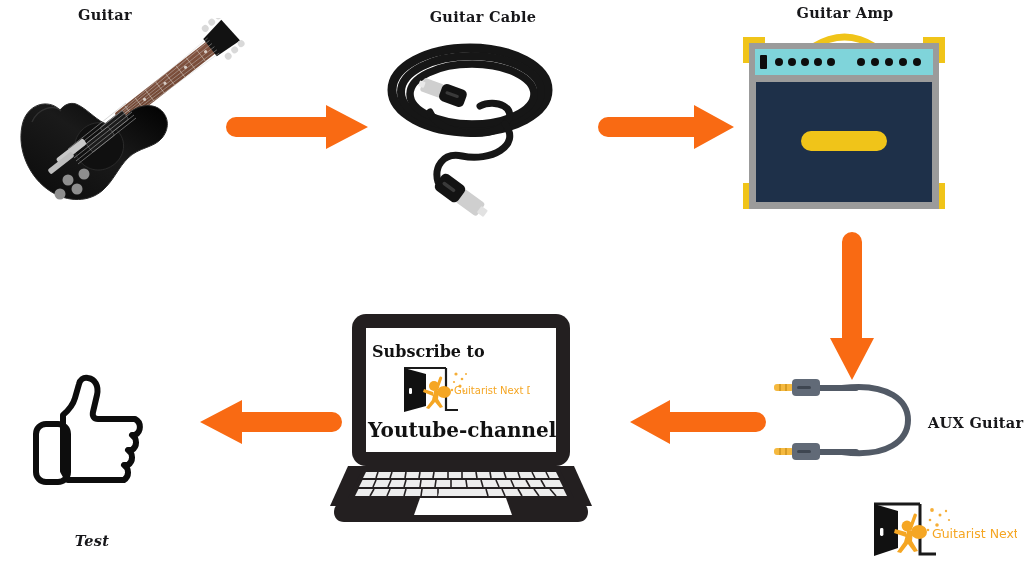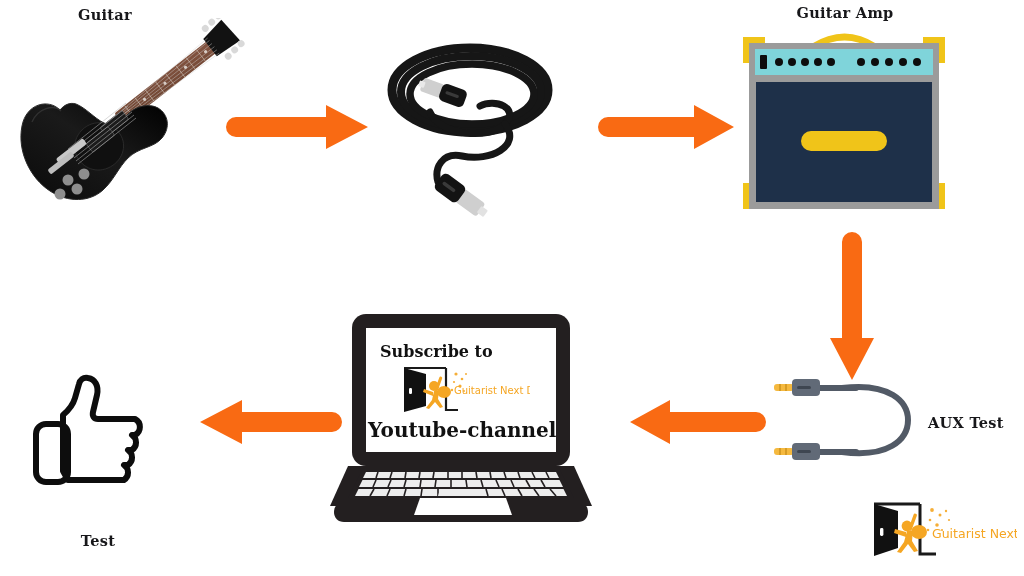--- a/index.html
+++ b/index.html
@@ -39,21 +39,21 @@
   .aux-wrap { position:absolute; left:760px; top:372px; width:172px; height:95px; }
 
   
   .laptop-wrap { position:absolute; left:316px; top:310px; width:290px; height:215px; }
 
   .screen-txt {
     position:absolute;
     font-family:"DejaVu Serif","Liberation Serif",serif;
     font-weight:700; color:#111; white-space:nowrap;
   }
-  #screen-line1 { left:56px; top:32px; font-size:16px;margin-left:8px; }
+  #screen-line1 { left:56px; top:32px; font-size:16px; }
   #screen-line2 { left:52px; top:108px; font-size:20px; }
 
   
   .thumb-wrap { position:absolute; left:28px; top:360px; width:140px; height:140px; }
 
   
   .wm-wrap { position:absolute; left:862px; top:500px; width:155px; height:62px; }
   .logo-text {
     font-family:"DejaVu Sans","Liberation Sans",sans-serif;
     fill:#F5A623; font-weight:500;
@@ -182,20 +182,21 @@
       </g>
 
       <g transform="rotate(36 80 160)">
         <rect x="92" y="152" width="26" height="16" rx="3" fill="#cfcfcf"></rect>
         <rect x="116" y="156" width="8" height="8" rx="1" fill="#e2e2e2"></rect>
         <rect x="66" y="150" width="28" height="20" rx="5" fill="#131313"></rect>
         <rect x="71" y="158" width="15" height="3.5" rx="1.7" fill="#3a3a3a"></rect>
       </g>
     </svg>
   </div>
+  <div class="label" style="left:378px; top:8px; width:210px;">Guitar Cable</div>
 
   <div class="arrow" style="left:598px; top:103px;">
     <svg width="140" height="48" viewBox="0 0 140 48">
       <path d="M10 14 H96 V2 L136 24 L96 46 V34 H10 A10 10 0 0 1 10 14 Z" fill="#F96A13"></path>
     </svg>
   </div>
 
   <div class="amp-wrap">
     <svg viewBox="0 0 218 190" width="218" height="190">
 
@@ -258,21 +259,21 @@
 
       <g>
         <rect x="14" y="76" width="20" height="7" rx="3" fill="#F5B93F"></rect>
         <rect x="19" y="76" width="2" height="7" fill="#d79c25"></rect>
         <rect x="25" y="76" width="2" height="7" fill="#d79c25"></rect>
         <rect x="32" y="71" width="28" height="17" rx="4" fill="#616A77"></rect>
         <rect x="37" y="78" width="14" height="3" rx="1.5" fill="#3E4651"></rect>
       </g>
     </svg>
   </div>
-  <div class="label" style="left:928px; top:414px; text-align:left;">AUX Test</div>
+  <div class="label" style="left:928px; top:414px; text-align:left;">AUX Guitar</div>
 
   <div class="arrow" style="left:626px; top:398px;">
     <svg width="140" height="48" viewBox="0 0 140 48">
       <path d="M130 14 H44 V2 L4 24 L44 46 V34 H130 A10 10 0 0 0 130 14 Z" fill="#F96A13"></path>
     </svg>
   </div>
 
   <div class="laptop-wrap">
     <svg viewBox="0 0 290 215" width="290" height="215">
 
@@ -383,21 +384,21 @@
         <path d="M40 120 H96 a9 9 0 0 0 0 -15 h4 a9 9 0 0 0 0 -15 h4 a9 9 0 0 0 0 -15 h3
                  a9 9 0 0 0 0 -16 H70
                  c-4 0 -6 -3 -5 -7
                  l4 -17 c2 -9 -2 -16 -9 -17
                  c-5 -1 -8 2 -9 6
                  l-4 14 c-2 7 -6 12 -12 17
                  l-0 56 Z"></path>
       </g>
     </svg>
   </div>
-  <div class="label" style="left:28px; top:532px; width:140px;">Test</div>
+  <div class="label" style="left:22px; top:532px; width:140px;font-style:italic;">Test</div>
 
   <div class="wm-wrap">
     <svg viewBox="0 0 155 62" width="155" height="62">
       <path d="M12 4 H58 M58 4 V54 H74" fill="none" stroke="#1a1a1a" stroke-width="3"></path>
       <path d="M12 4 L36 11 V48 L12 56 Z" fill="#111111"></path>
       <rect x="18" y="28" width="3.4" height="8" rx="1.4" fill="#ffffff"></rect>
       <g fill="#F5A623">
         <circle cx="45" cy="26" r="5.4"></circle>
         <path d="M45 31 L42 42 L35 52 L39 53 L46 44 L52 52 L56 51 L50 41 L51 31 Z"></path>
         <path d="M44 32 L33 29 L32 33 L44 37 Z"></path>

